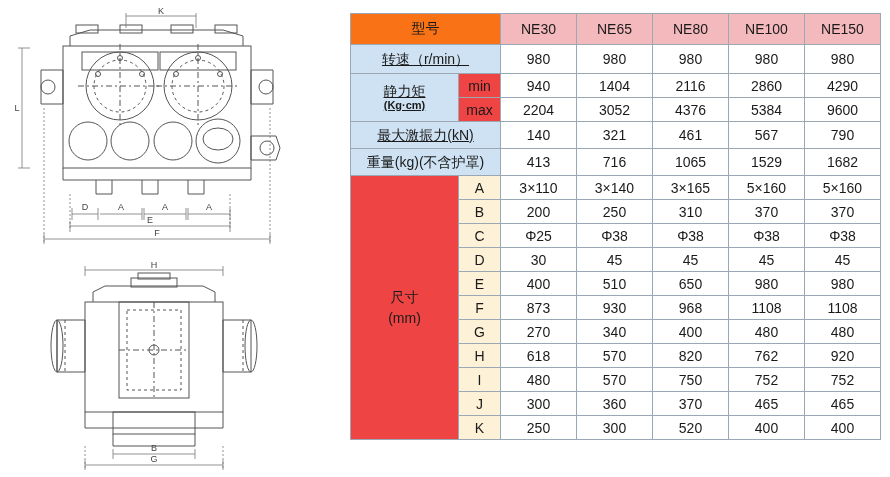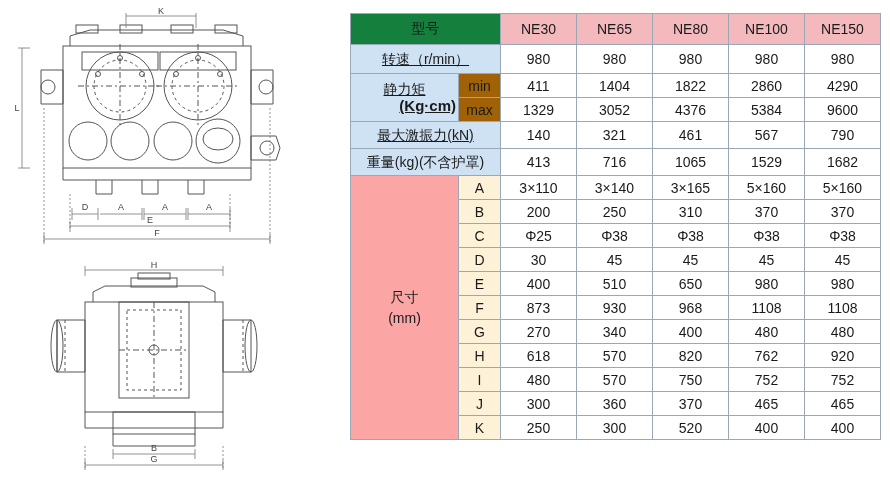--- a/index.html
+++ b/index.html
@@ -59,49 +59,48 @@
     border: 1px solid #9aa7b4;
     text-align: center;
     vertical-align: middle;
     font-size: 14px;
     color: #1a1a1a;
     height: 23px;
     padding: 0 2px;
     font-weight: normal;
   }
   .hdr-label {
-    background: #15803d;
+    background: #f97316;
     font-weight: bold;
     font-size: 15px;
   }
   .hdr-model {
     background: #f4b9bd;
     font-weight: bold;
     font-size: 14px;
   }
   .rowlabel {
     background: #cfe2f3;
     font-weight: bold;
     font-size: 13.5px;
     line-height: 1.15;
     text-decoration: underline;
   }
   .rowlabel-small {
     background: #cfe2f3;
     font-weight: bold;
-    font-size: 15px;
+    font-size: 11px;
     line-height: 1.15;
-    text-align: right;
   }
   .sub-label {
-    background: #a16207;
+    background: #ef4444;
     font-size: 13px;
   }
   .dim-label {
-    background: #fca5a5;
+    background: #ef4444;
     font-weight: bold;
     font-size: 15px;
     line-height: 1.5;
   }
   .dim-key {
     background: #fdf2d8;
     font-size: 13.5px;
   }
   .val { background: #ffffff; }
   .nowrap { white-space: nowrap; }
@@ -283,29 +282,29 @@
           <td class="val">980</td>
           <td class="val">980</td>
         </tr>
 
         <tr>
           <td class="rowlabel" rowspan="2" style="height:26px">
             <div>静力矩</div>
             <div class="rowlabel-small">(Kg·cm)</div>
           </td>
           <td class="sub-label">min</td>
-          <td class="val">411</td>
+          <td class="val">940</td>
           <td class="val">1404</td>
-          <td class="val">1822</td>
+          <td class="val">2116</td>
           <td class="val">2860</td>
           <td class="val">4290</td>
         </tr>
         <tr>
           <td class="sub-label">max</td>
-          <td class="val">1329</td>
+          <td class="val">2204</td>
           <td class="val">3052</td>
           <td class="val">4376</td>
           <td class="val">5384</td>
           <td class="val">9600</td>
         </tr>
 
         <tr>
           <td class="rowlabel nowrap" colspan="2" style="height:26px">最大激振力(kN)</td>
           <td class="val">140</td>
           <td class="val">321</td>

